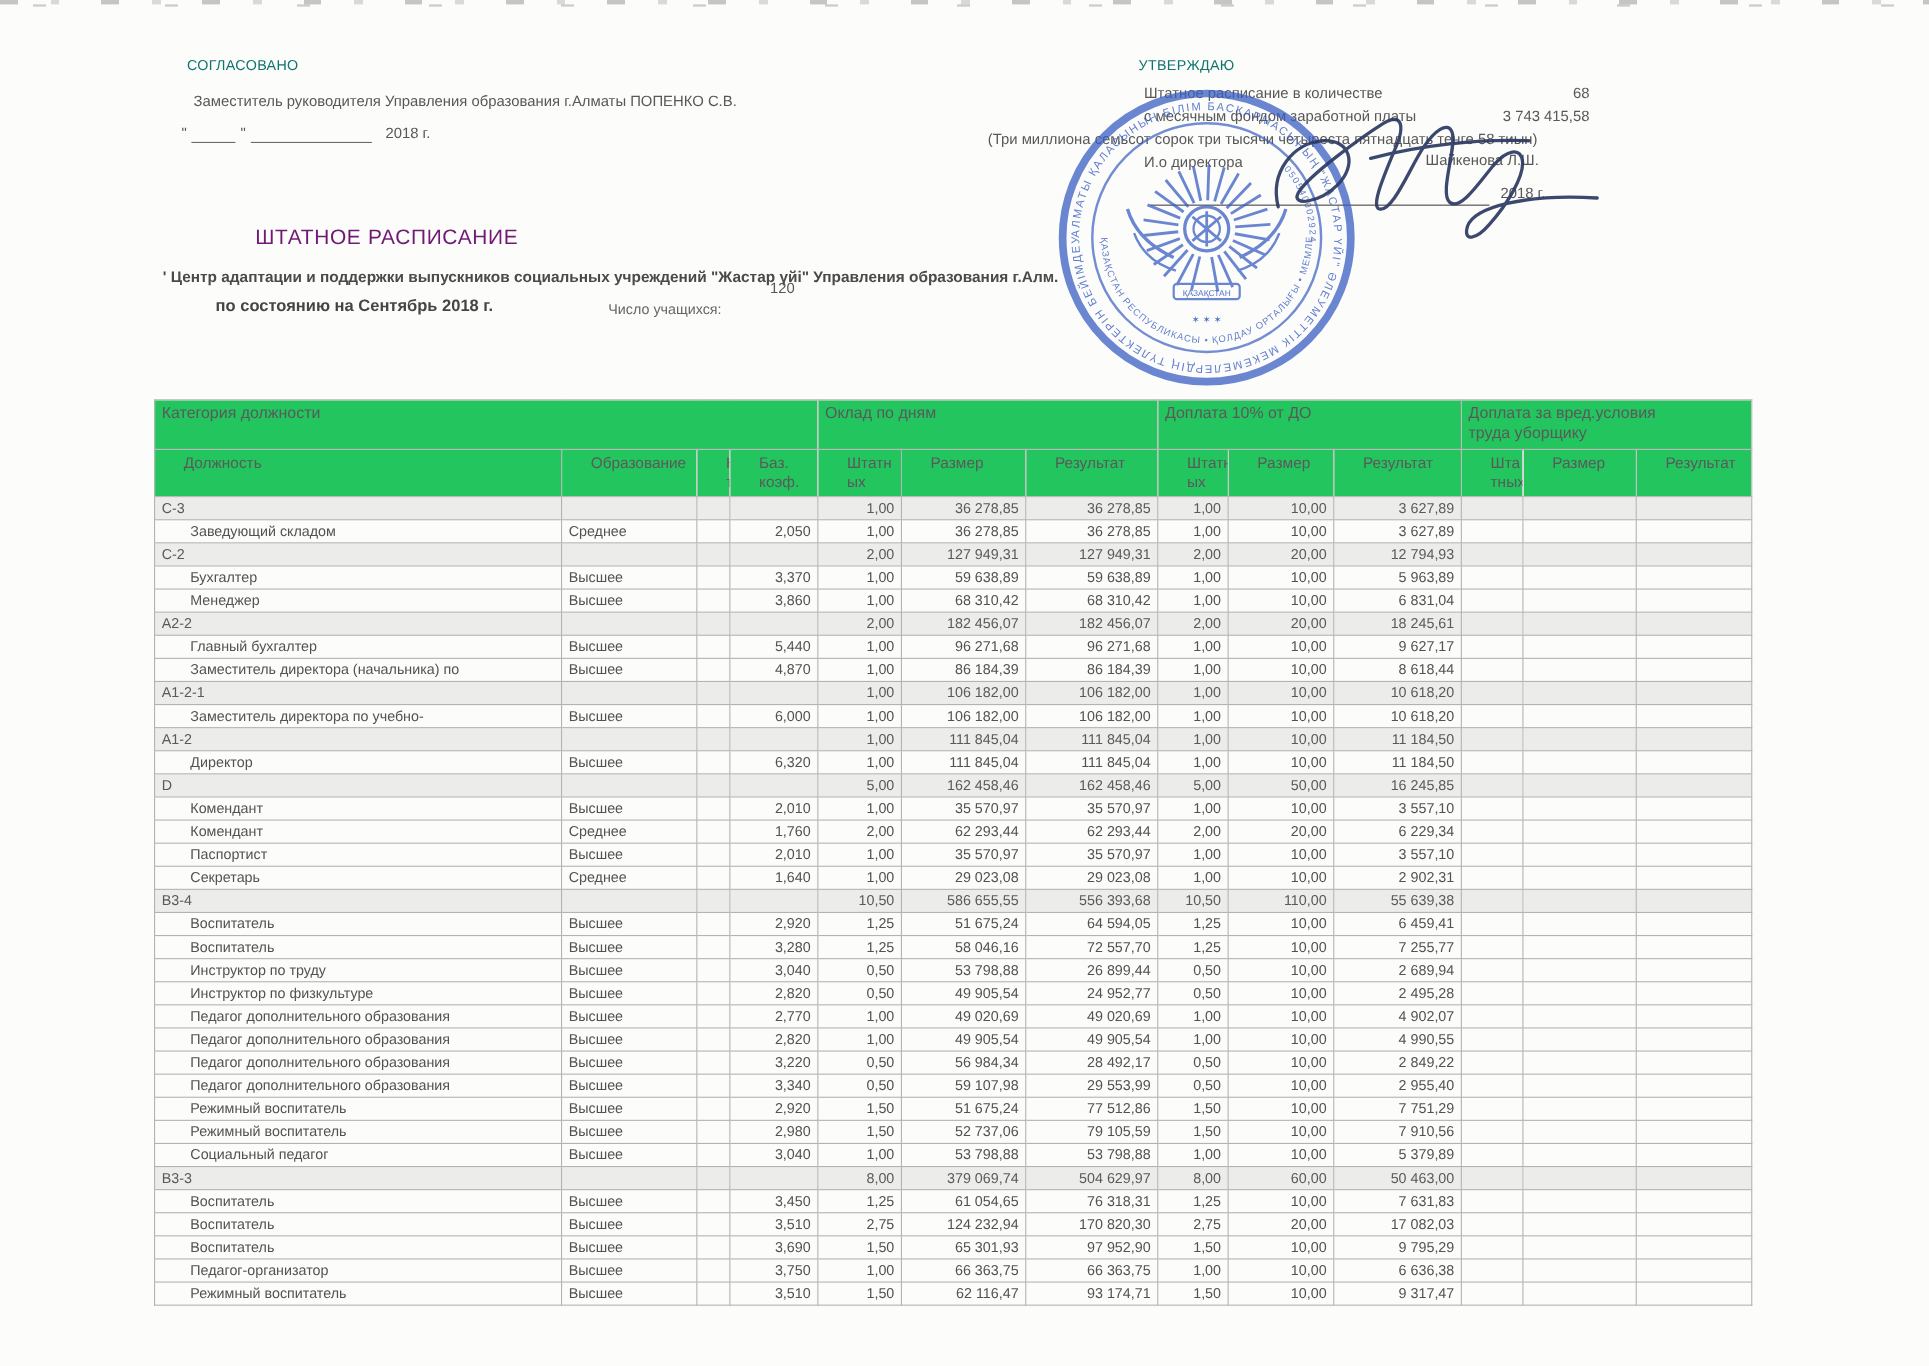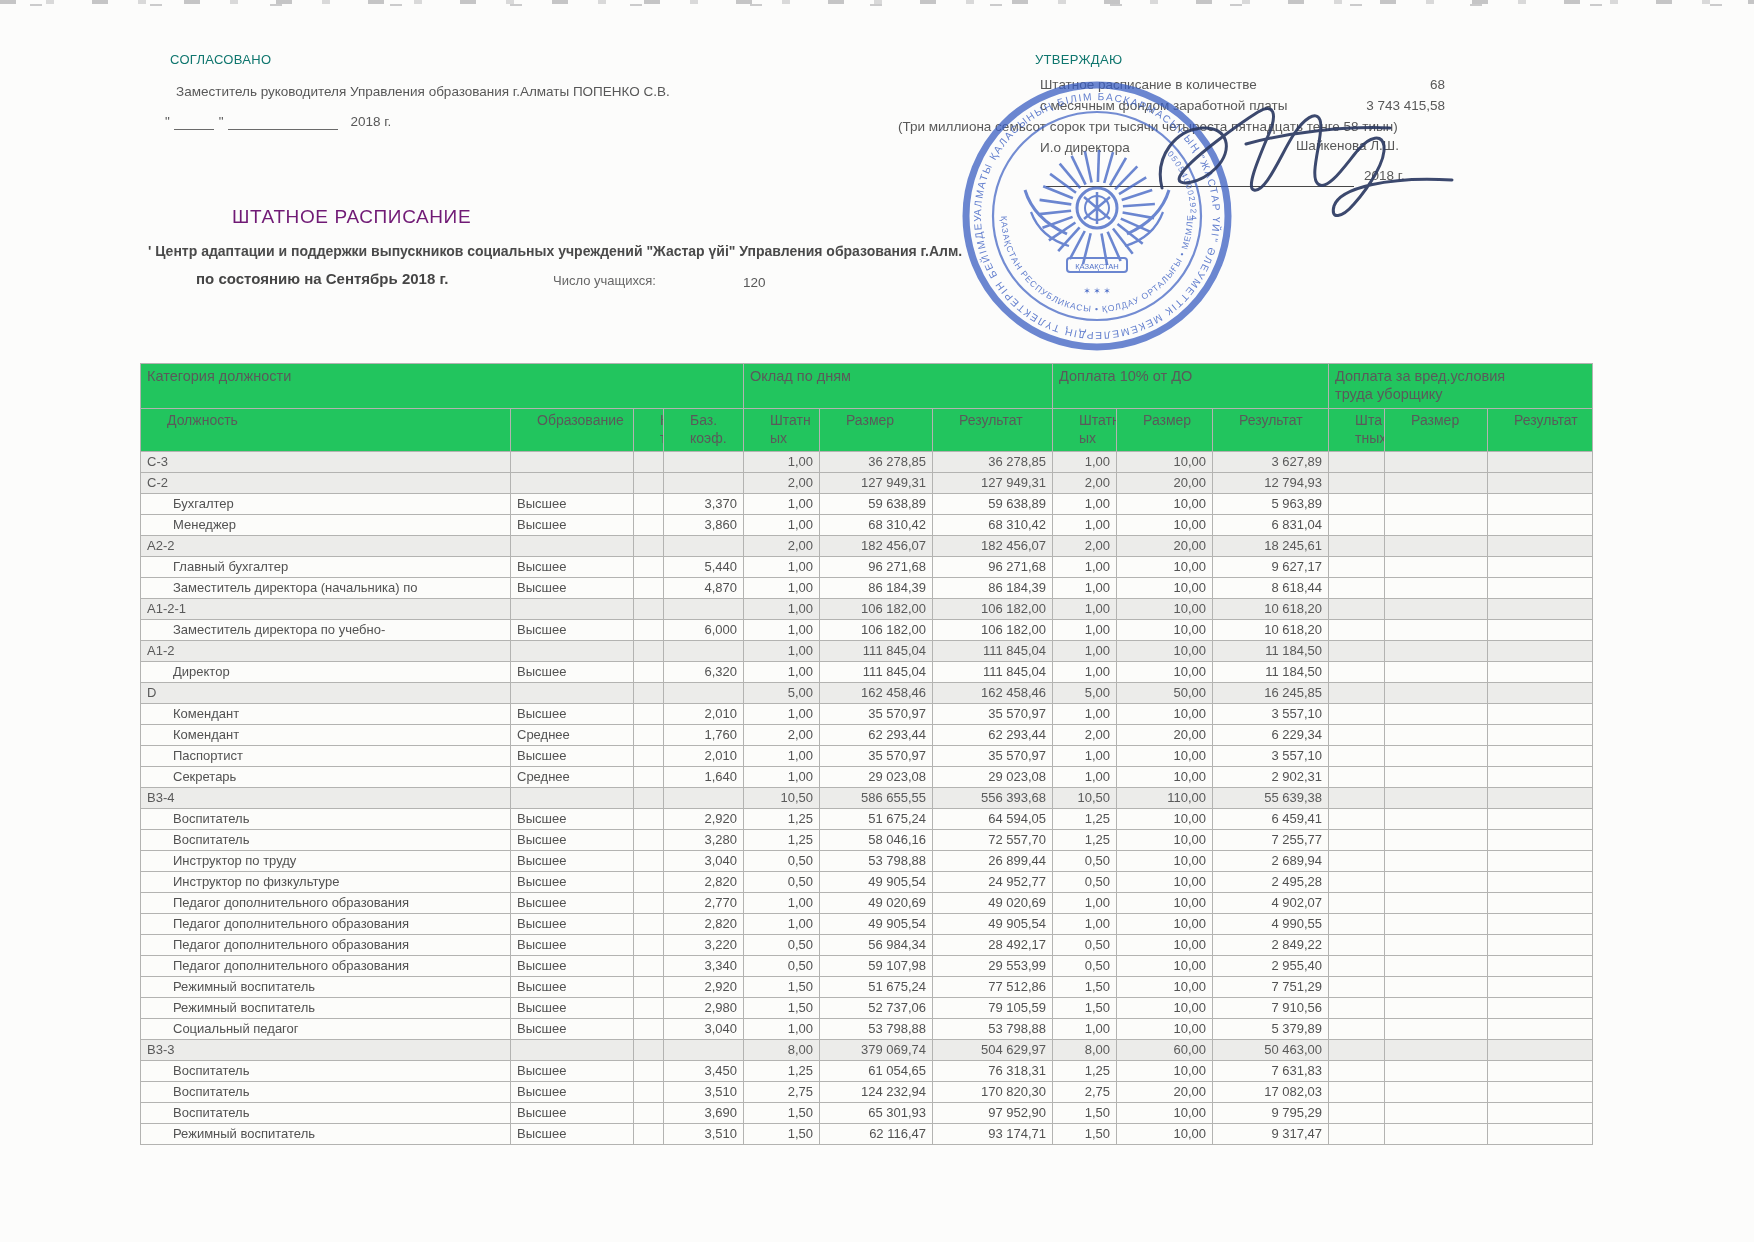--- a/index.html
+++ b/index.html
@@ -93,21 +93,21 @@
   <div class="abs t-line" style="left:1040px;top:140px;">И.о директора</div>
   <div class="abs t-line" style="left:1296px;top:138px;">Шайкенова Л.Ш.</div>
   <div class="sig-underline"></div>
   <div class="abs t-line" style="left:1364px;top:168px;">2018 г.</div>
 </div>
 
 <div class="abs doc-title" style="left:232px;top:206px;">ШТАТНОЕ РАСПИСАНИЕ</div>
 <div class="abs doc-subtitle" style="left:148px;top:243px;">' Центр адаптации и поддержки выпускников социальных учреждений "Жастар үйі" Управления образования г.Алм.</div>
 <div class="abs as-of" style="left:196px;top:270px;">по состоянию на Сентябрь 2018 г.</div>
 <div class="abs small-label" style="left:553px;top:273px;">Число учащихся:</div>
-<div class="abs t-line" style="left:700px;top:275px;margin-left:43px;">120</div>
+<div class="abs t-line" style="left:700px;top:254px;">120</div>
 
 <svg class="stamp" viewBox="-150 -150 300 300">
   <defs>
     <path id="ringOuter" d="M -116,0 A 116,116 0 1,1 116,0 A 116,116 0 1,1 -116,0"></path>
     <path id="ringInnerBottom" d="M -96,0 A 96,96 0 1,0 96,0"></path>
     <path id="ringRight" d="M 70,-62 A 93,93 0 0,1 70,62"></path>
   </defs>
   <g stroke="#3a5ec2" fill="none">
     <circle cx="0" cy="0" r="131" stroke-width="7" opacity=".85"></circle>
     <circle cx="0" cy="0" r="104" stroke-width="2.2" opacity=".8"></circle>
@@ -225,20 +225,35 @@
         <td class="c4">1,00</td>
         <td class="c5">36 278,85</td>
         <td class="c6">36 278,85</td>
         <td class="c7">1,00</td>
         <td class="c8">10,00</td>
         <td class="c9">3 627,89</td>
         <td class="c10"></td>
         <td class="c11"></td>
         <td class="c12"></td>
       </tr>
+      <tr class="pos">
+        <td class="c0">Заведующий складом</td>
+        <td class="c1">Среднее</td>
+        <td class="c2"></td>
+        <td class="c3">2,050</td>
+        <td class="c4">1,00</td>
+        <td class="c5">36 278,85</td>
+        <td class="c6">36 278,85</td>
+        <td class="c7">1,00</td>
+        <td class="c8">10,00</td>
+        <td class="c9">3 627,89</td>
+        <td class="c10"></td>
+        <td class="c11"></td>
+        <td class="c12"></td>
+      </tr>
       <tr class="group">
         <td class="c0">С-2</td>
         <td class="c1"></td>
         <td class="c2"></td>
         <td class="c3"></td>
         <td class="c4">2,00</td>
         <td class="c5">127 949,31</td>
         <td class="c6">127 949,31</td>
         <td class="c7">2,00</td>
         <td class="c8">20,00</td>
@@ -691,20 +706,35 @@
         <td class="c5">65 301,93</td>
         <td class="c6">97 952,90</td>
         <td class="c7">1,50</td>
         <td class="c8">10,00</td>
         <td class="c9">9 795,29</td>
         <td class="c10"></td>
         <td class="c11"></td>
         <td class="c12"></td>
       </tr>
       <tr class="pos">
+        <td class="c0">Педагог-организатор</td>
+        <td class="c1">Высшее</td>
+        <td class="c2"></td>
+        <td class="c3">3,750</td>
+        <td class="c4">1,00</td>
+        <td class="c5">66 363,75</td>
+        <td class="c6">66 363,75</td>
+        <td class="c7">1,00</td>
+        <td class="c8">10,00</td>
+        <td class="c9">6 636,38</td>
+        <td class="c10"></td>
+        <td class="c11"></td>
+        <td class="c12"></td>
+      </tr>
+      <tr class="pos">
         <td class="c0">Режимный воспитатель</td>
         <td class="c1">Высшее</td>
         <td class="c2"></td>
         <td class="c3">3,510</td>
         <td class="c4">1,50</td>
         <td class="c5">62 116,47</td>
         <td class="c6">93 174,71</td>
         <td class="c7">1,50</td>
         <td class="c8">10,00</td>
         <td class="c9">9 317,47</td>

